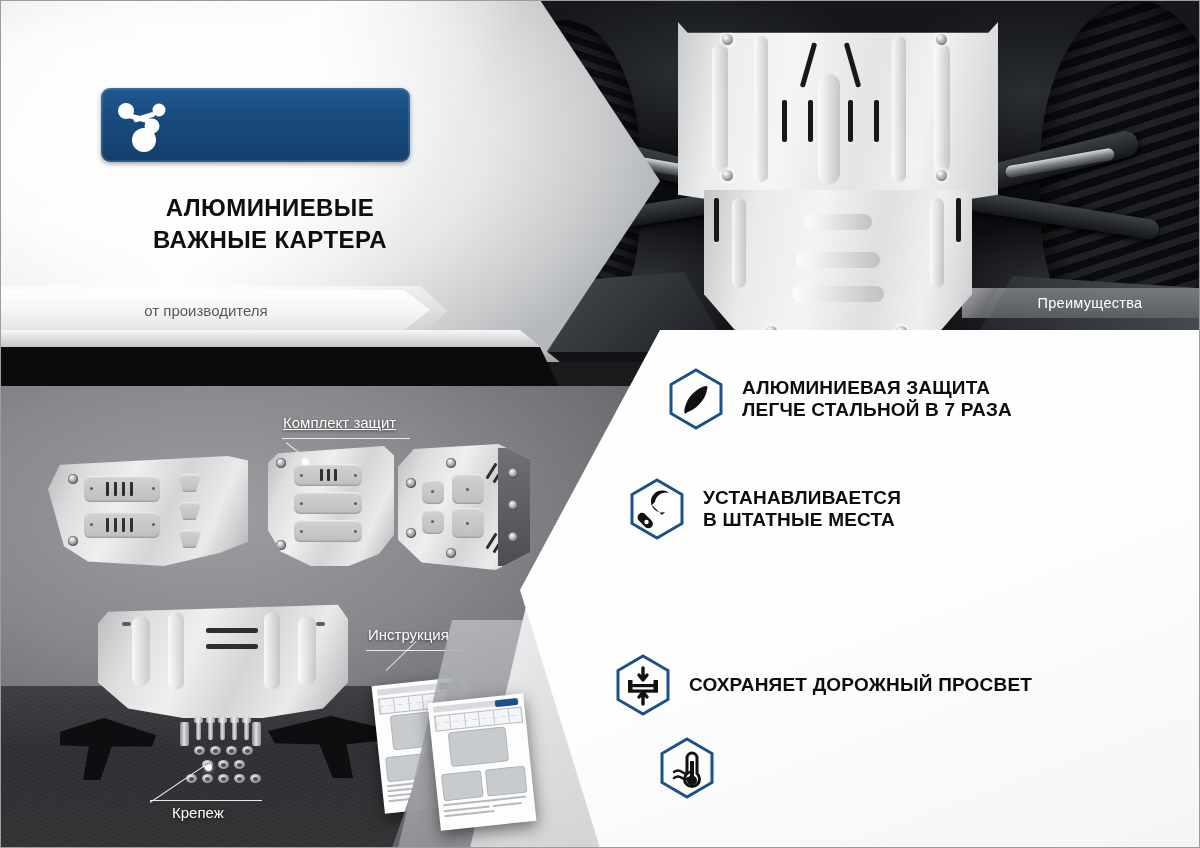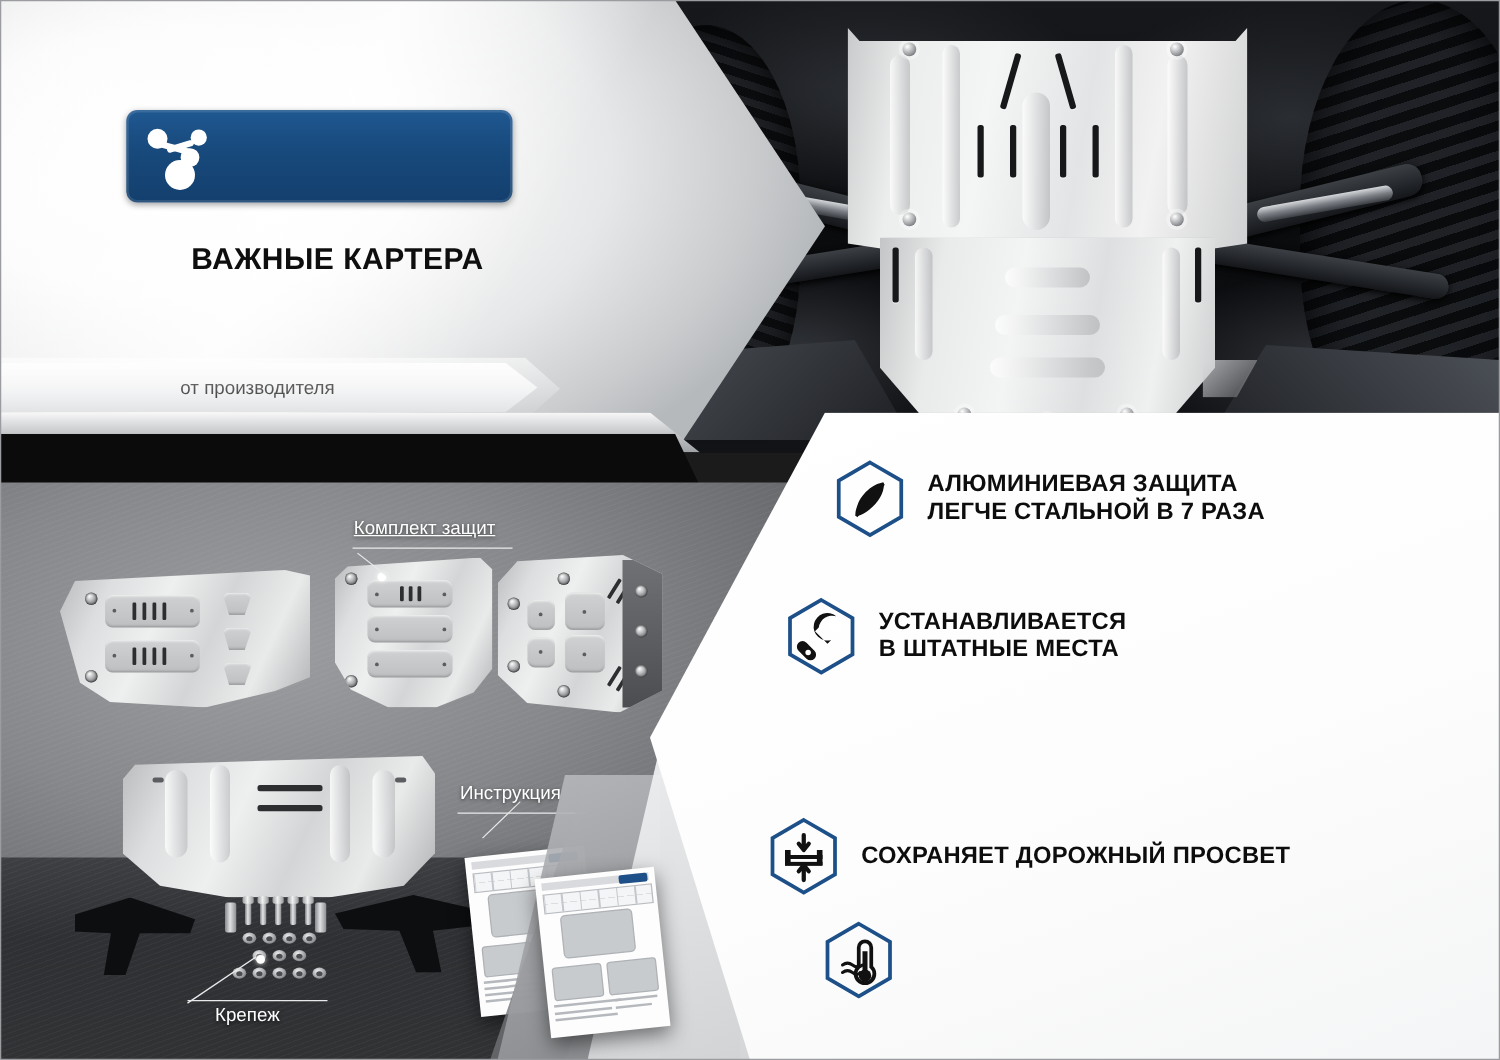--- a/index.html
+++ b/index.html
@@ -325,20 +325,23 @@
         <div class="slot" style="left:252px;top:8px;width:5px;height:44px;"></div>
         <div class="bolt" style="left:62px;top:136px;"></div>
         <div class="bolt" style="left:128px;top:142px;"></div>
         <div class="bolt" style="left:192px;top:136px;"></div>
       </div>
     </div>
 
     <div class="adv-wedge" style="left:462px;top:288px;"></div>
   </div>
 
+  <div class="adv-tab">
+    <span>Преимущества</span>
+  </div>
 
   <div class="hero"></div>
   <div class="hero-sheen"></div>
 
   <div class="logo-box">
     <div class="logo-mark">
       <svg viewBox="0 0 64 54" width="64" height="54" aria-hidden="true">
         <g fill="#ffffff">
           <circle cx="13" cy="13" r="8"></circle>
           <circle cx="46" cy="12" r="6.5"></circle>
@@ -346,20 +349,21 @@
           <circle cx="31" cy="42" r="12"></circle>
           <rect x="16" y="15" width="26" height="5" rx="2.5" transform="rotate(15 16 15)"></rect>
           <rect x="20" y="20" width="22" height="5" rx="2.5" transform="rotate(-17 20 20)"></rect>
           <rect x="34" y="26" width="6" height="12" rx="3"></rect>
         </g>
       </svg>
     </div>
   </div>
 
   <div class="hero-title">
+    <div>АЛЮМИНИЕВЫЕ</div>
     <div>ВАЖНЫЕ КАРТЕРА</div>
   </div>
 
   <div class="silver-strip"></div>
   <div class="black-strip"></div>
 
   <div class="sub-band">
     <span>от производителя</span>
   </div>
   <div class="sub-band-glow"></div>

